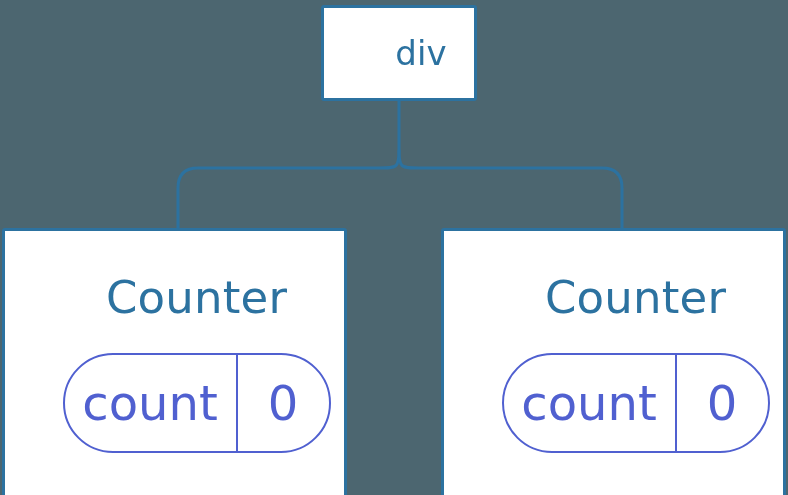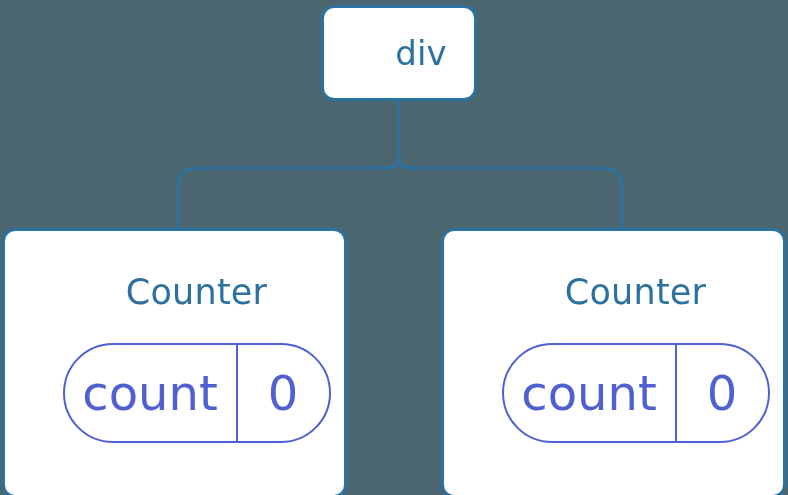--- a/index.html
+++ b/index.html
@@ -28,21 +28,21 @@
     width: 788px;
     height: 495px;
     pointer-events: none;
   }
 
   
   .node {
     position: absolute;
     background: #FFFFFF;
     border: 3px solid #2C72A0;
-    border-radius: 13px;
+    border-radius: 3px;
     box-sizing: border-box;
     padding-left: 44px;
   }
 
   
   .node-root {
     left: 321px;
     top: 5px;
     width: 156px;
     height: 96px;
@@ -64,21 +64,21 @@
     display: flex;
     flex-direction: column;
     align-items: center;
     padding-top: 44px;
     box-sizing: border-box;
   }
   .node-left  { left: 2px;   width: 345px; }
   .node-right { left: 441px; width: 345px; }
 
   .node-component .node-title {
-    font-size: 35px;
+    font-size: 45px;
     color: #2C72A0;
     line-height: 1;
     letter-spacing: 0.2px;
   }
 
   
   .state-pill {
     position: relative;
     margin-top: 33px;
     width: 268px;

